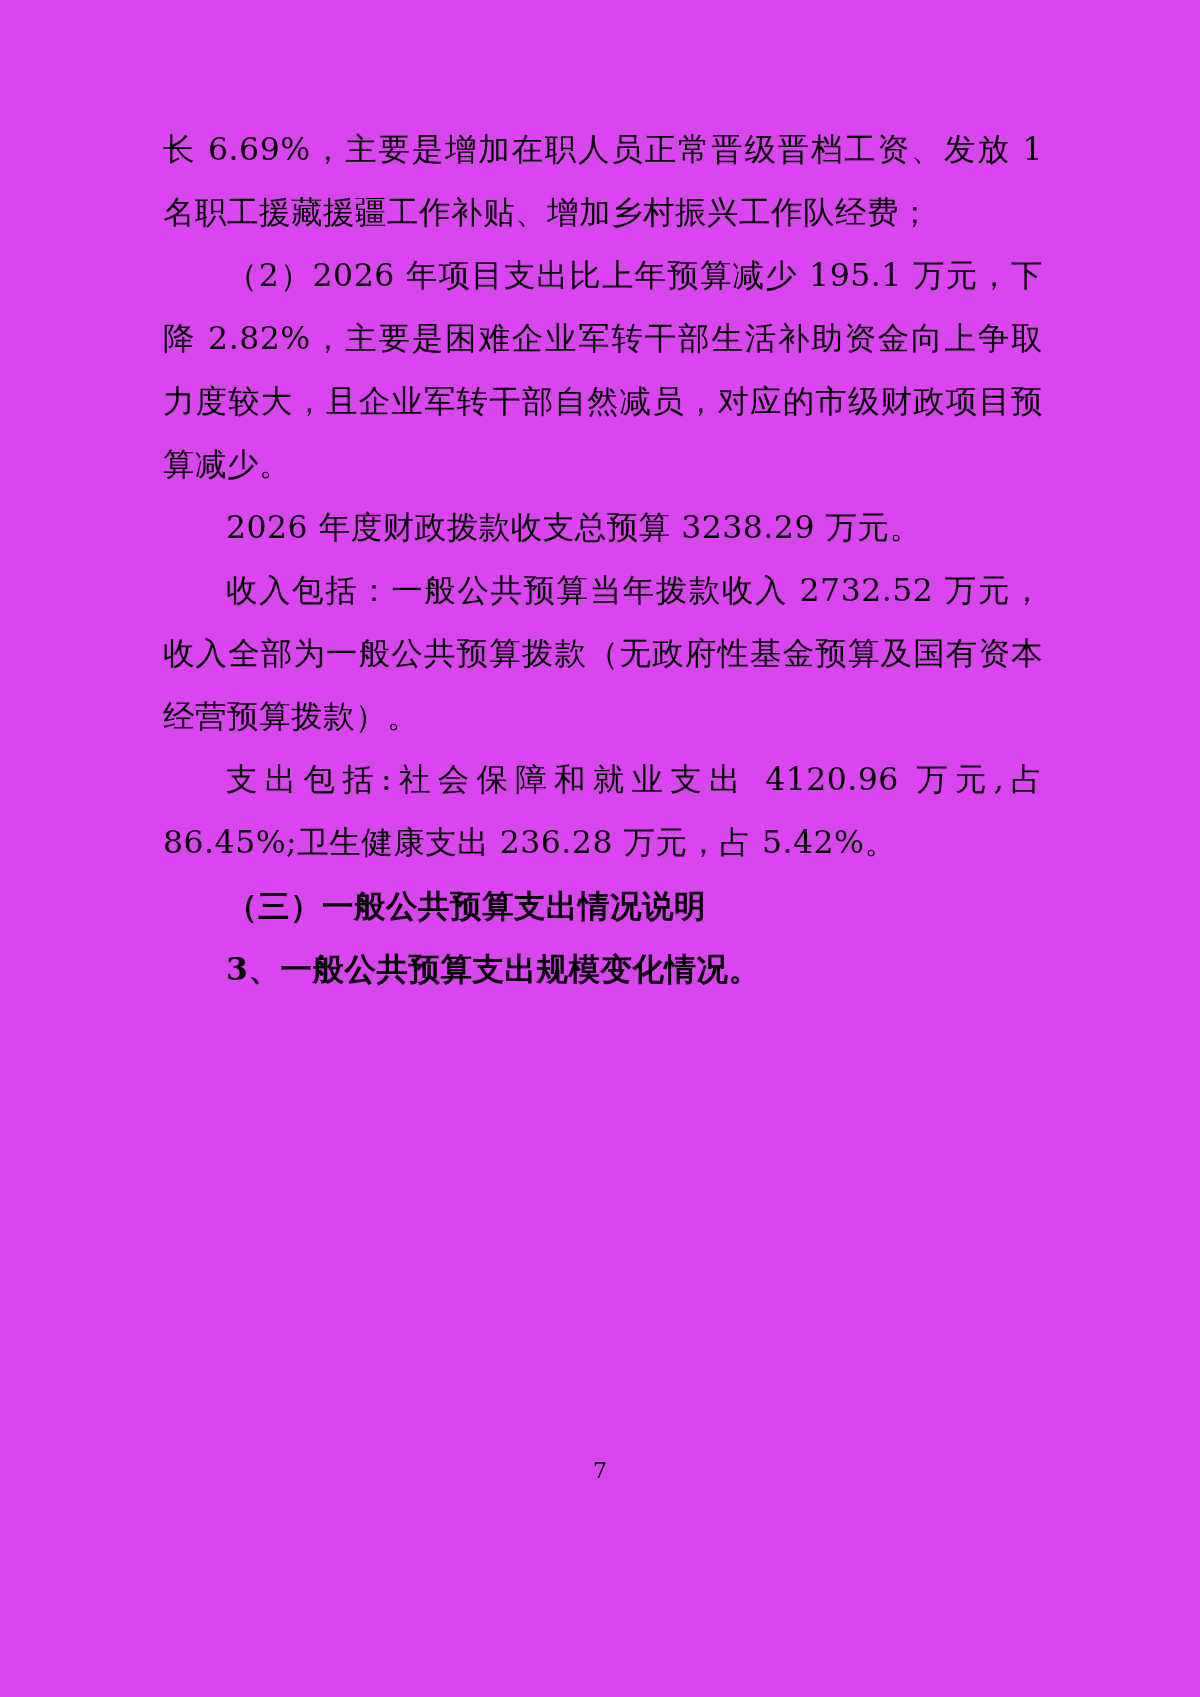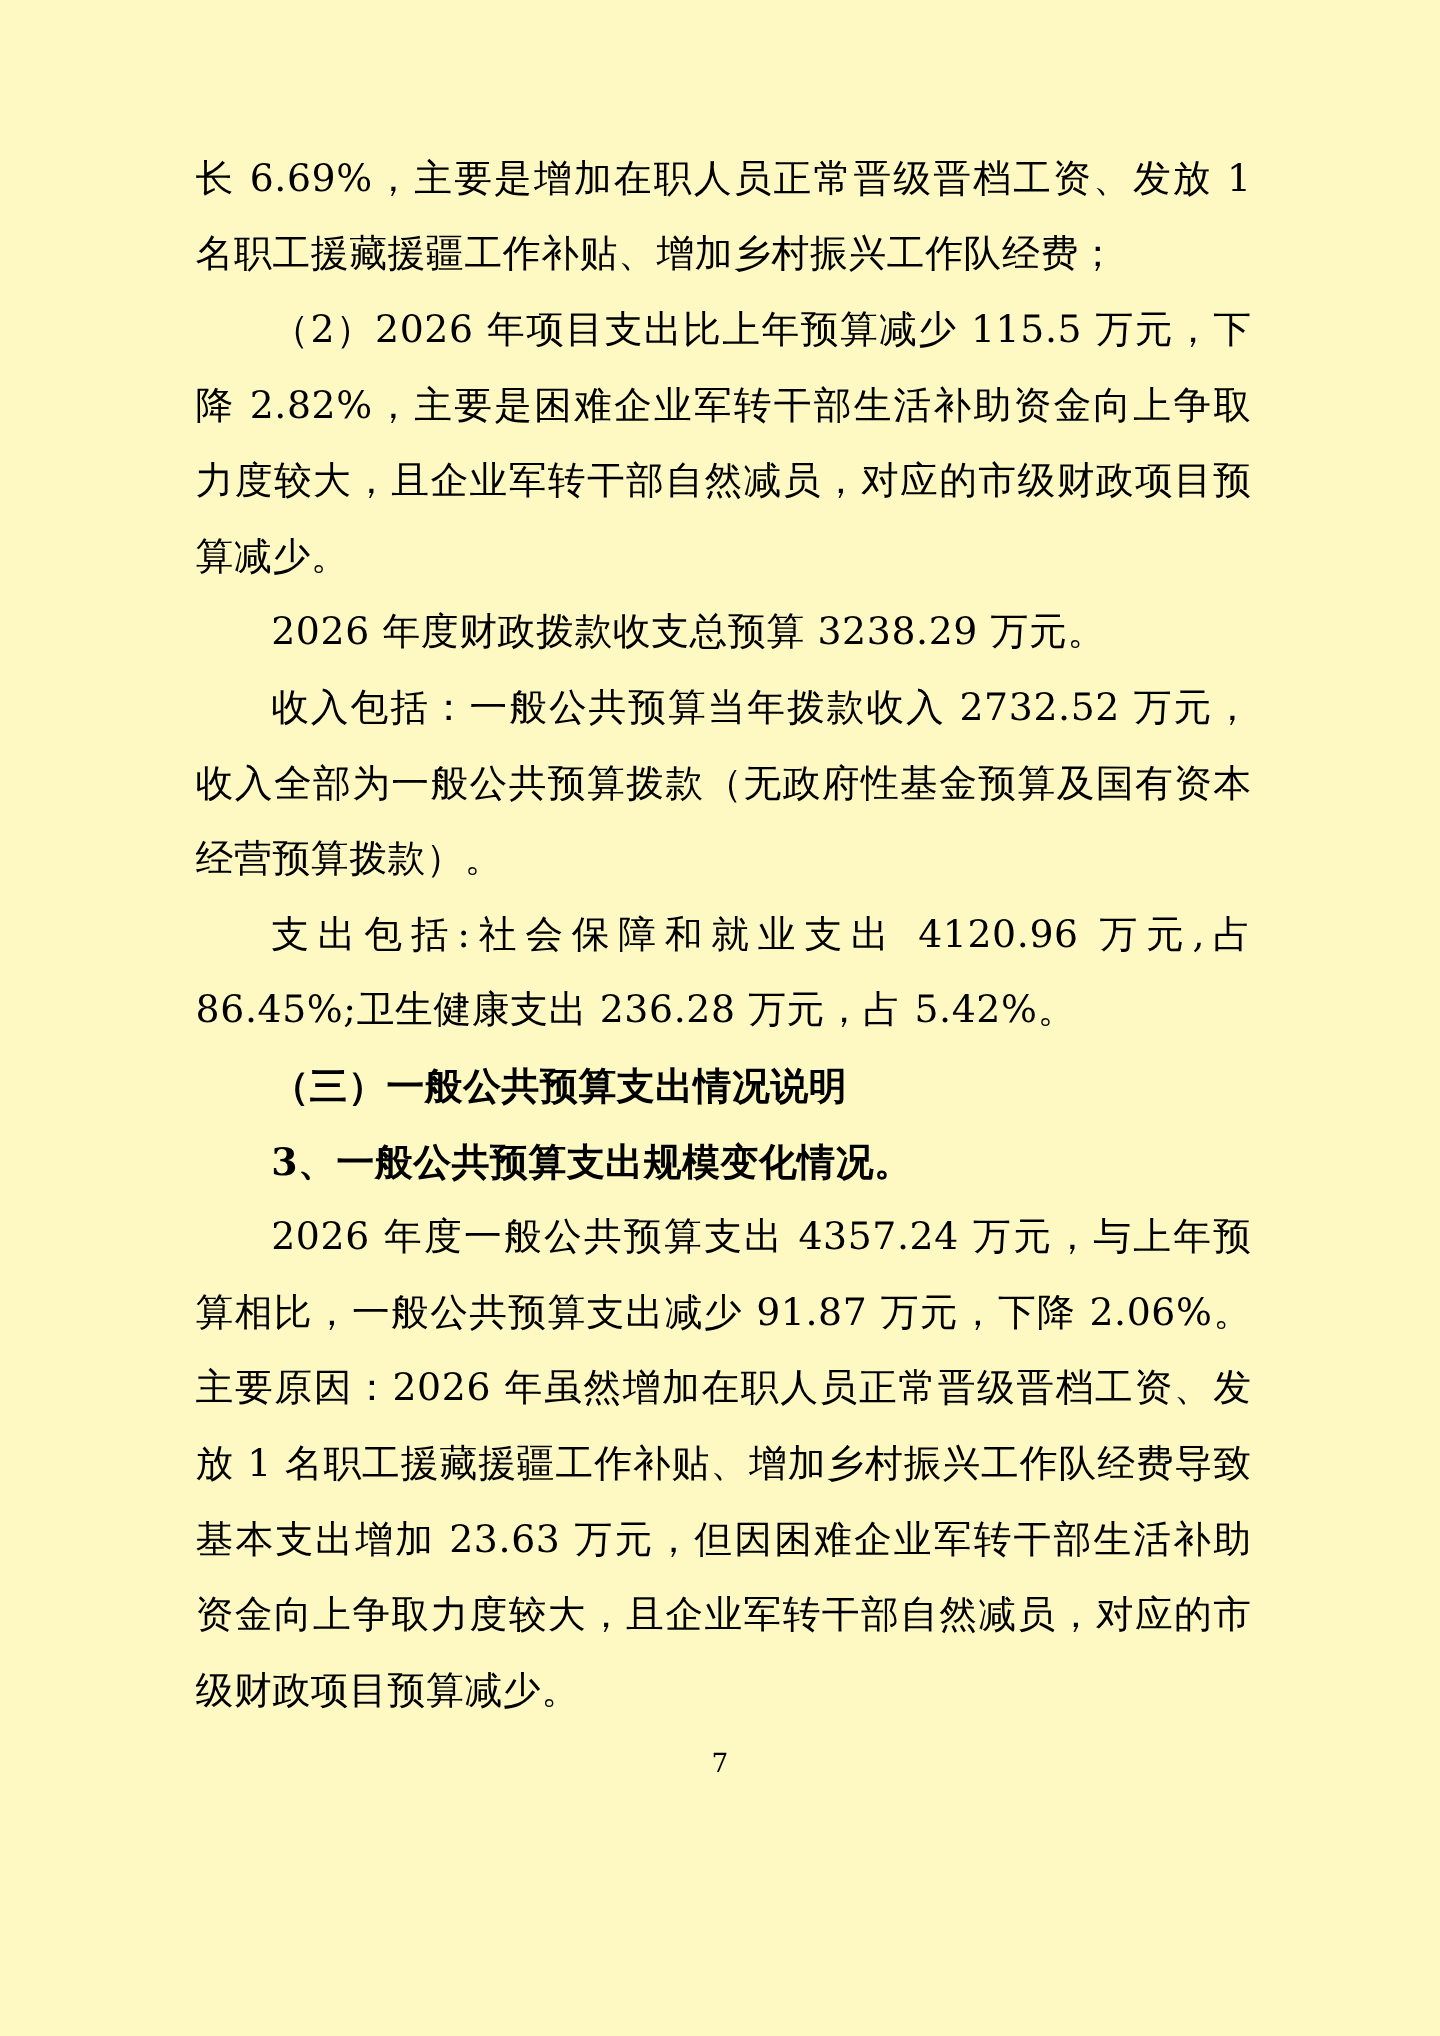--- a/index.html
+++ b/index.html
@@ -5,21 +5,21 @@
   html, body {
     margin: 0;
     padding: 0;
     background: #ffffff;
   }
   .page {
     position: relative;
     width: 1200px;
     height: 1697px;
     margin: 0 auto;
-    background: #fef9c3;
+    background: #d946ef;
     box-sizing: border-box;
     font-family: "DejaVu Serif", "Liberation Serif", serif;
     color: #000000;
     overflow: hidden;
   }
   .content {
     position: absolute;
     left: 163px;
     top: 118px;
     width: 880px;
@@ -49,22 +49,21 @@
     font-family: "DejaVu Serif", "Liberation Serif", serif;
     color: #000000;
   }
 </style>
 </head>
 <body>
 
 <div class="page">
   <div class="content">
     <p class="para">长 6.69%，主要是增加在职人员正常晋级晋档工资、发放 1 名职工援藏援疆工作补贴、增加乡村振兴工作队经费；</p>
-    <p class="para indent">（2）2026 年项目支出比上年预算减少 115.5 万元，下降 2.82%，主要是困难企业军转干部生活补助资金向上争取力度较大，且企业军转干部自然减员，对应的市级财政项目预算减少。</p>
+    <p class="para indent">（2）2026 年项目支出比上年预算减少 195.1 万元，下降 2.82%，主要是困难企业军转干部生活补助资金向上争取力度较大，且企业军转干部自然减员，对应的市级财政项目预算减少。</p>
     <p class="para indent">2026 年度财政拨款收支总预算 3238.29 万元。</p>
     <p class="para indent">收入包括：一般公共预算当年拨款收入 2732.52 万元，收入全部为一般公共预算拨款（无政府性基金预算及国有资本经营预算拨款）。</p>
     <p class="para indent">支出包括:社会保障和就业支出 4120.96 万元,占 86.45%;卫生健康支出 236.28 万元，占 5.42%。</p>
     <p class="para indent bold">（三）一般公共预算支出情况说明</p>
     <p class="para indent bold">3、一般公共预算支出规模变化情况。</p>
-    <p class="para indent">2026 年度一般公共预算支出 4357.24 万元，与上年预算相比，一般公共预算支出减少 91.87 万元，下降 2.06%。主要原因：2026 年虽然增加在职人员正常晋级晋档工资、发放 1 名职工援藏援疆工作补贴、增加乡村振兴工作队经费导致基本支出增加 23.63 万元，但因困难企业军转干部生活补助资金向上争取力度较大，且企业军转干部自然减员，对应的市级财政项目预算减少。</p>
   </div>
   <div class="page-number">7</div>
 </div>
 
 </body></html>

